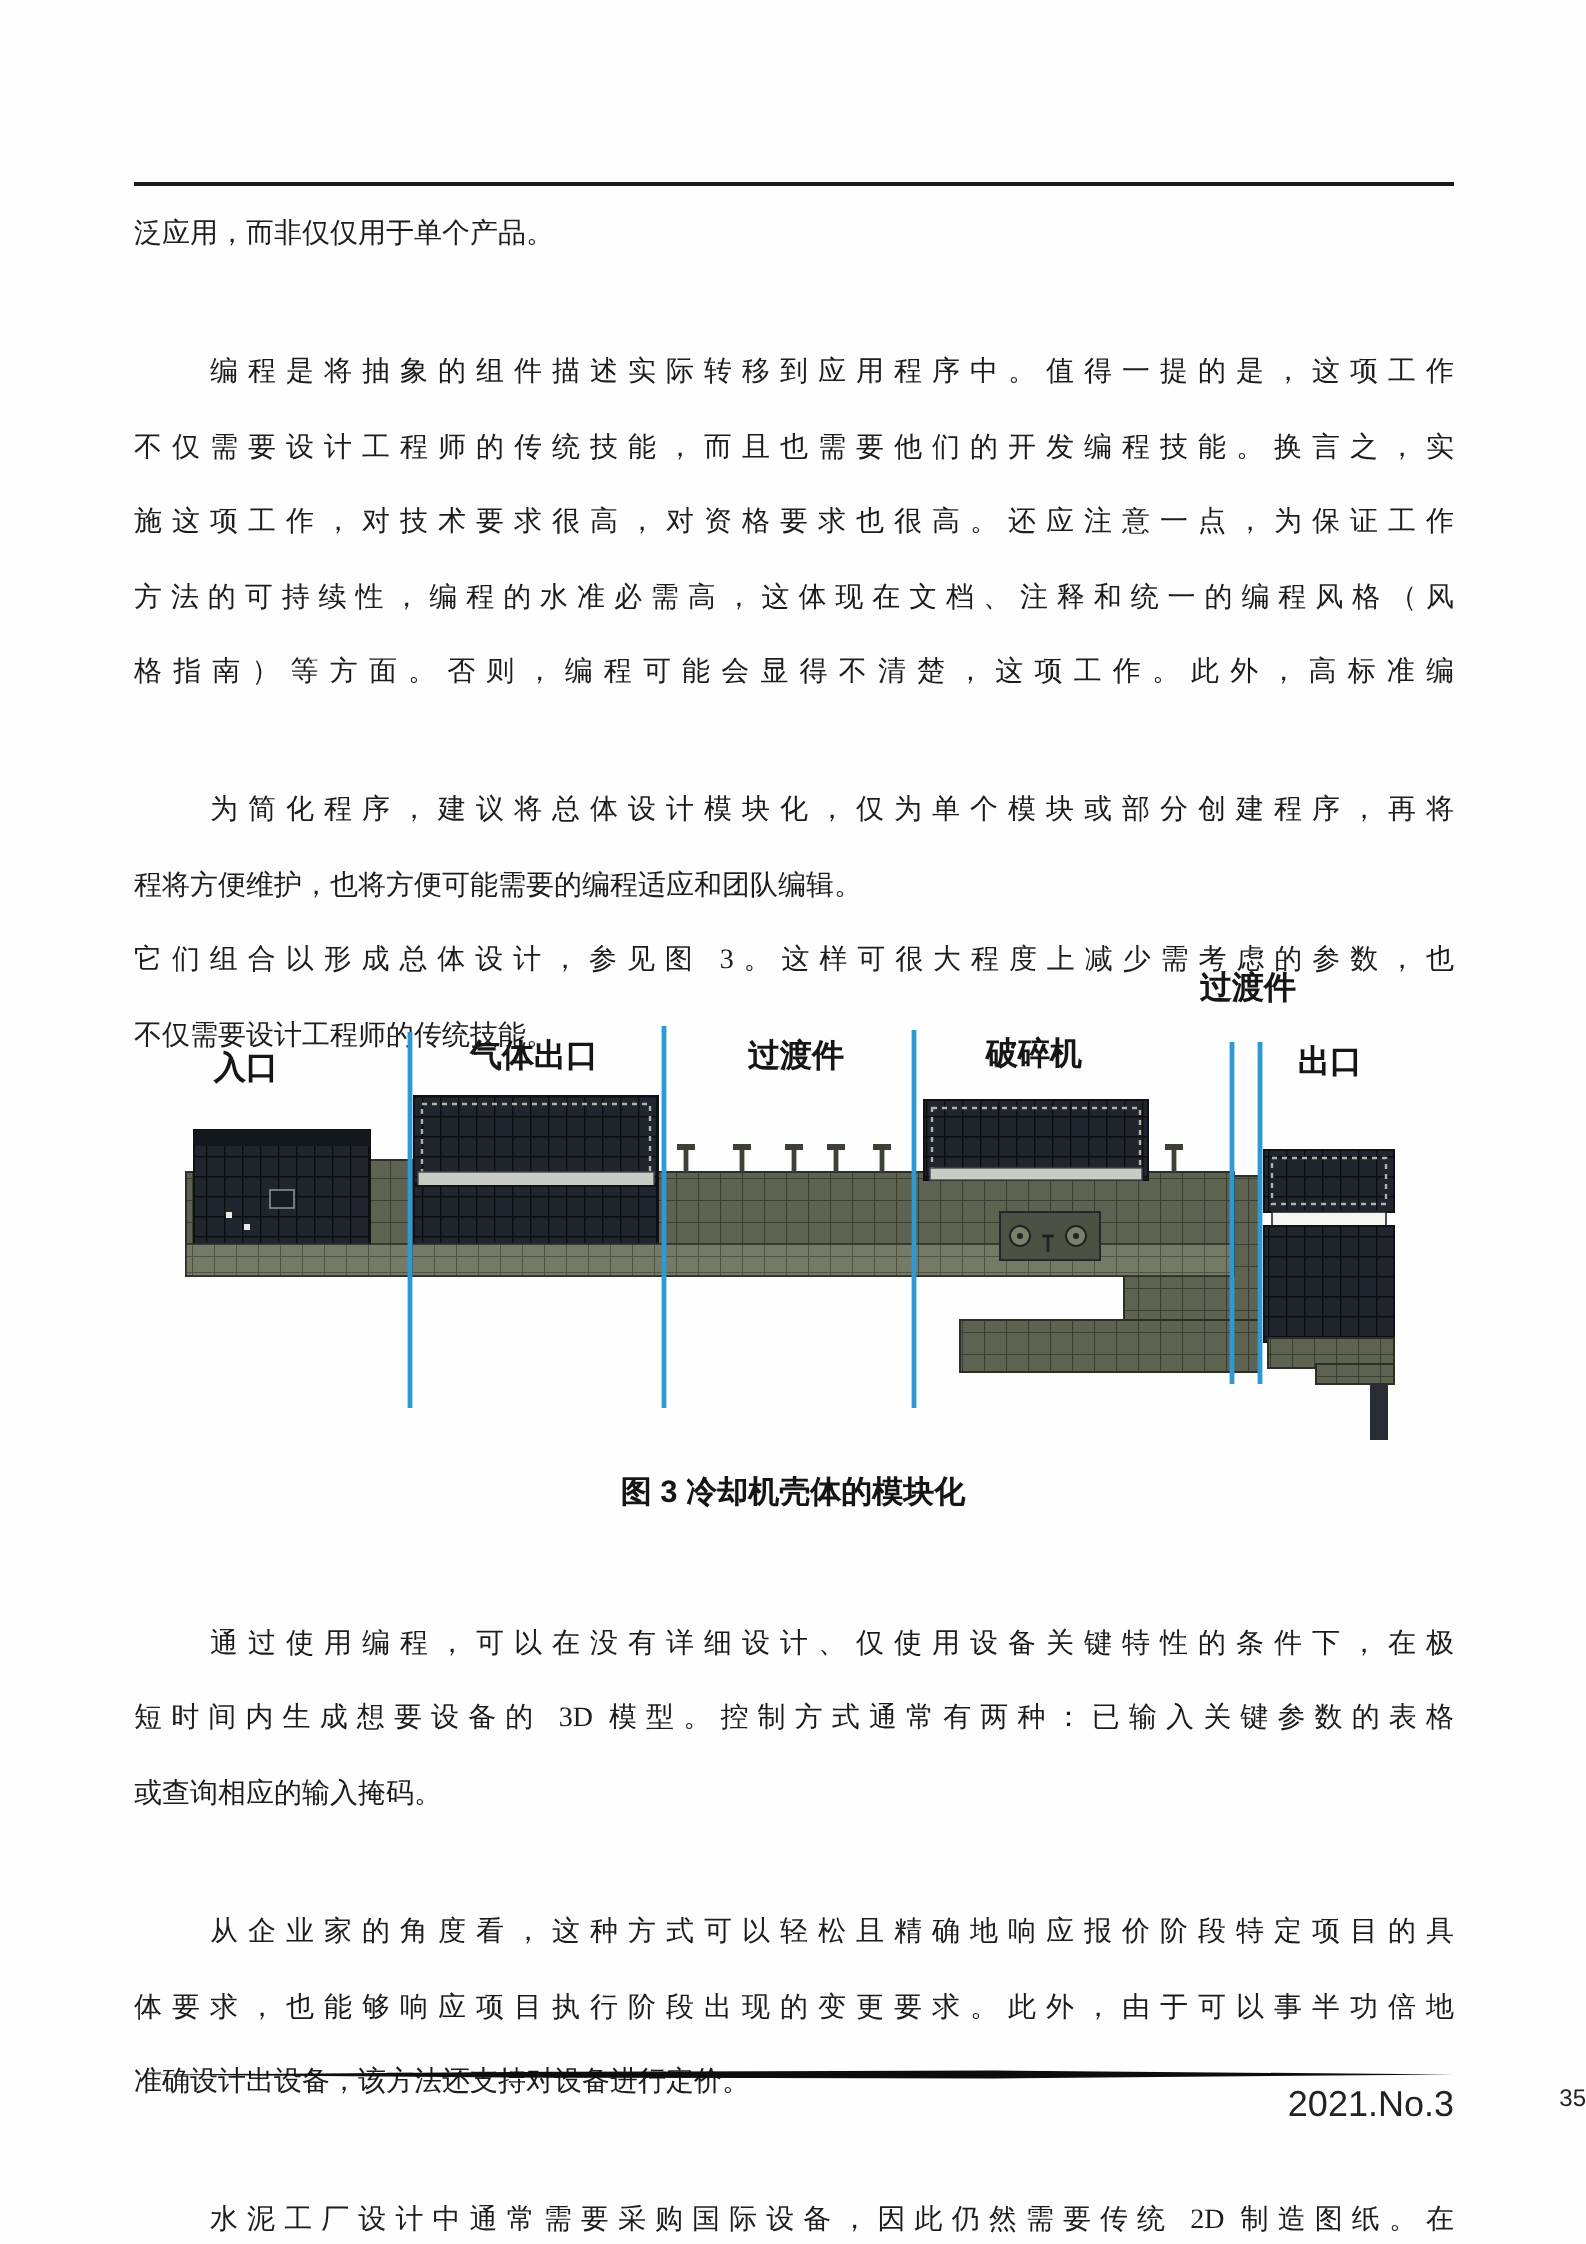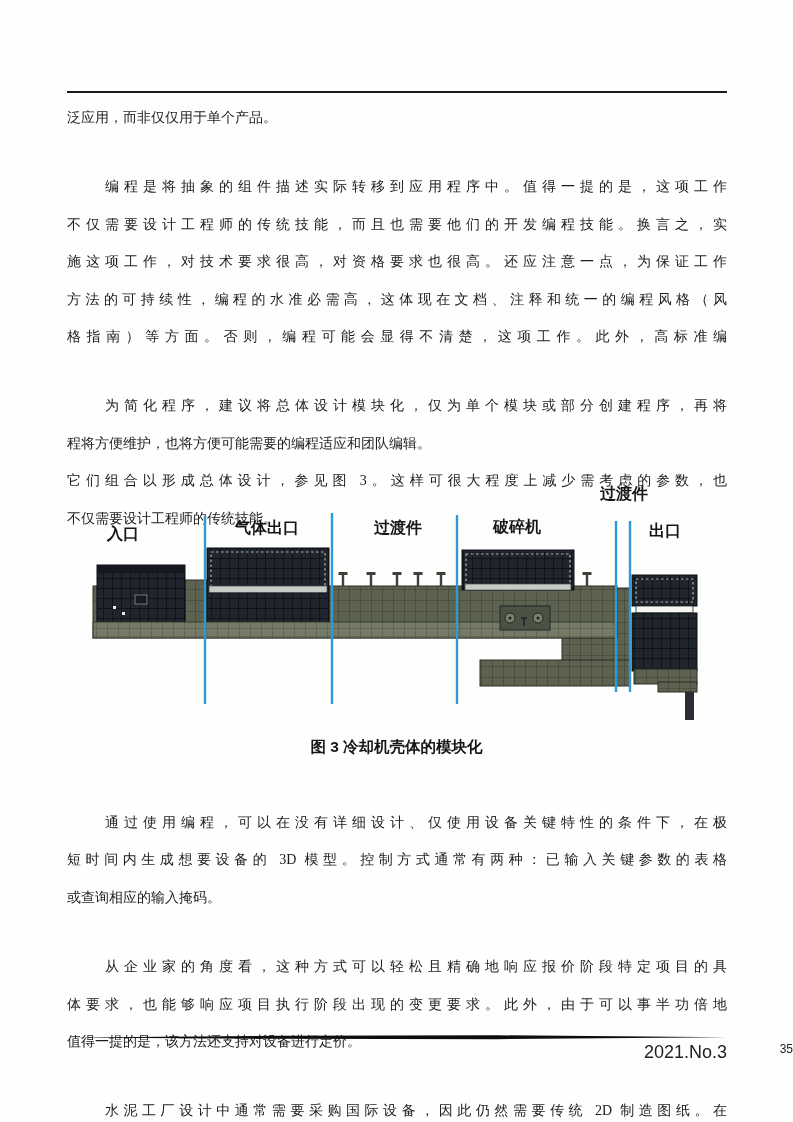--- a/index.html
+++ b/index.html
@@ -176,21 +176,21 @@
   </svg>
 
   <div class="caption">图 3 冷却机壳体的模块化</div>
 
   <div class="text-block bottom">
       <div class="tline just ind">通过使用编程，可以在没有详细设计、仅使用设备关键特性的条件下，在极</div>
       <div class="tline just">短时间内生成想要设备的 3D 模型。控制方式通常有两种：已输入关键参数的表格</div>
       <div class="tline">或查询相应的输入掩码。</div>
       <div class="tline just ind">从企业家的角度看，这种方式可以轻松且精确地响应报价阶段特定项目的具</div>
       <div class="tline just">体要求，也能够响应项目执行阶段出现的变更要求。此外，由于可以事半功倍地</div>
-      <div class="tline">值得一提的是，该方法还支持对设备进行定价。</div>
+      <div class="tline">准确设计出设备，该方法还支持对设备进行定价。</div>
       <div class="tline just ind">水泥工厂设计中通常需要采购国际设备，因此仍然需要传统 2D 制造图纸。在</div>
     </div>
 
   <svg class="footer-rule" viewBox="0 0 660 6" preserveAspectRatio="none" xmlns="http://www.w3.org/2000/svg">
     <polygon points="0,2.6 210,0.9 430,0.3 660,2.4 430,4.6 210,4.2" fill="#0d0d0d"></polygon>
   </svg>
   <div class="footer-page">35</div>
   <div class="footer-issue">2021.No.3</div>
 
 </div>

